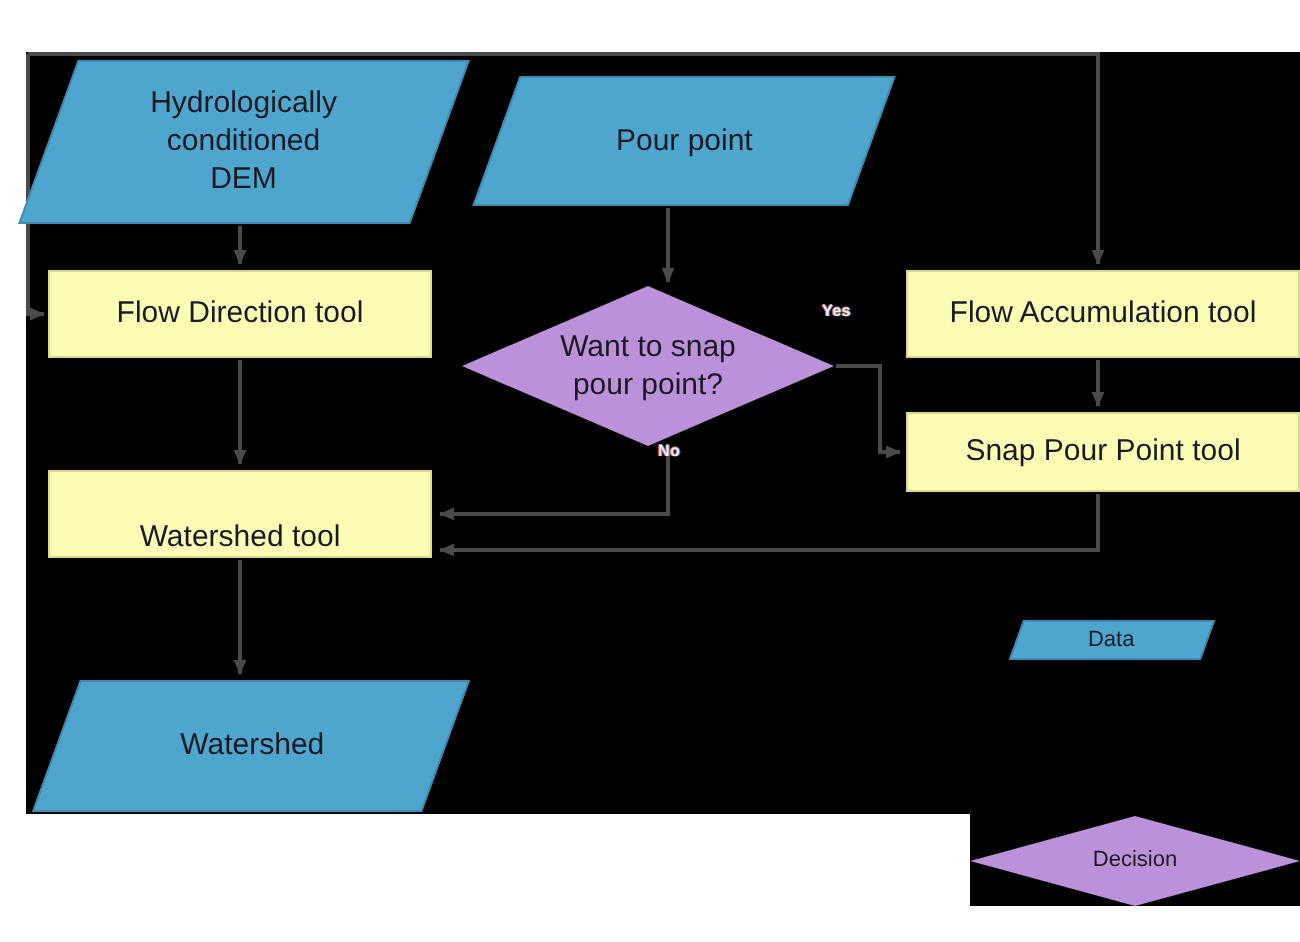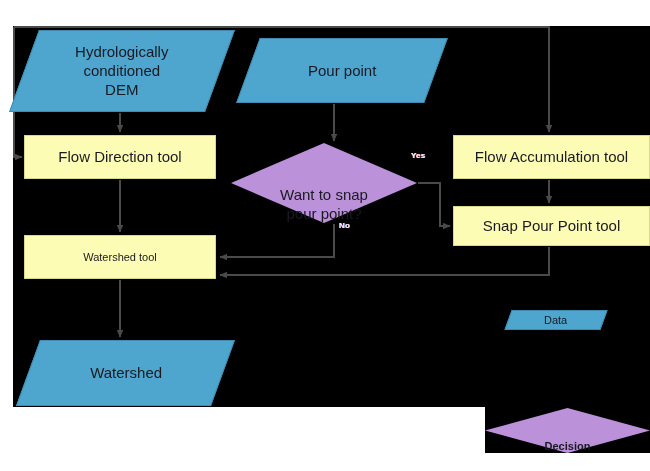--- a/index.html
+++ b/index.html
@@ -78,63 +78,63 @@
   
   .shape-process {
     background: #fcfcb4;
     border: 1px solid #d9d98e;
   }
 
   
   .shape-decision {
     position: absolute;
     display: flex;
-    align-items: flex-end;
+    align-items: center;
     justify-content: center;
   }
   .shape-decision .dia {
     position: absolute;
     left: 0; top: 0;
     width: 100%;
     height: 100%;
     background: #bb91da;
     clip-path: polygon(50% 0%, 100% 50%, 50% 100%, 0% 50%);
   }
 
   
   #node-dem          { left: 24px;  top: 30px;  width: 196px; height: 82px;  font-size: 15px; }
   #node-pour-point   { left: 248px; top: 38px;  width: 188px; height: 65px;  font-size: 15px; }
   #node-flow-dir     { left: 24px;  top: 135px; width: 192px; height: 44px;  font-size: 15px; }
   #node-flow-accum   { left: 453px; top: 135px; width: 197px; height: 44px;  font-size: 15px; }
   #node-decision     { left: 231px; top: 143px; width: 186px; height: 80px;  font-size: 15px; }
   #node-snap         { left: 453px; top: 206px; width: 197px; height: 40px;  font-size: 15px; text-align: right; }
-  #node-watershed-tl { left: 24px;  top: 235px; width: 192px; height: 44px;  font-size: 11px; }
+  #node-watershed-tl { left: 24px;  top: 235px; width: 192px; height: 44px;  font-size: 15px; align-items: flex-end; }
   #node-watershed    { left: 28px;  top: 340px; width: 195px; height: 66px;  font-size: 15px; }
 
   
   #legend-data     { left: 508px; top: 310px; width: 96px;  height: 20px; font-size: 11px; }
   #legend-process  { left: 508px; top: 353px; width: 90px;  height: 33px; font-size: 11px; }
-  #legend-decision { left: 485px; top: 408px; width: 165px; height: 45px; font-size: 11px; font-weight: bold; }
+  #legend-decision { left: 485px; top: 408px; width: 165px; height: 45px; font-size: 11px; }
 
   
   .branch-label {
     position: absolute;
     font-size: 8px;
     font-family: "Liberation Sans", sans-serif;
     letter-spacing: .2px;
     z-index: 6;
     text-shadow:
       -0.6px 0 rgba(255,60,60,.95),
        0.6px 0 rgba(60,140,255,.95),
        0 -0.5px rgba(255,230,40,.8);
     color: #f2f2f2;
     font-weight: bold;
   }
   #label-yes { left: 411px; top: 151px; }
-  #label-no  { left: 314px; top: 221px; padding-left: 25px; }
+  #label-no  { left: 304px; top: 221px; padding-left: 25px; }
 </style>
 </head>
 <body>
 
 <div id="canvas">
 
   <div class="backdrop-main"></div>
   <div class="backdrop-legend"></div>
 
   <svg id="wires" viewBox="0 0 650 471" width="650" height="471">

